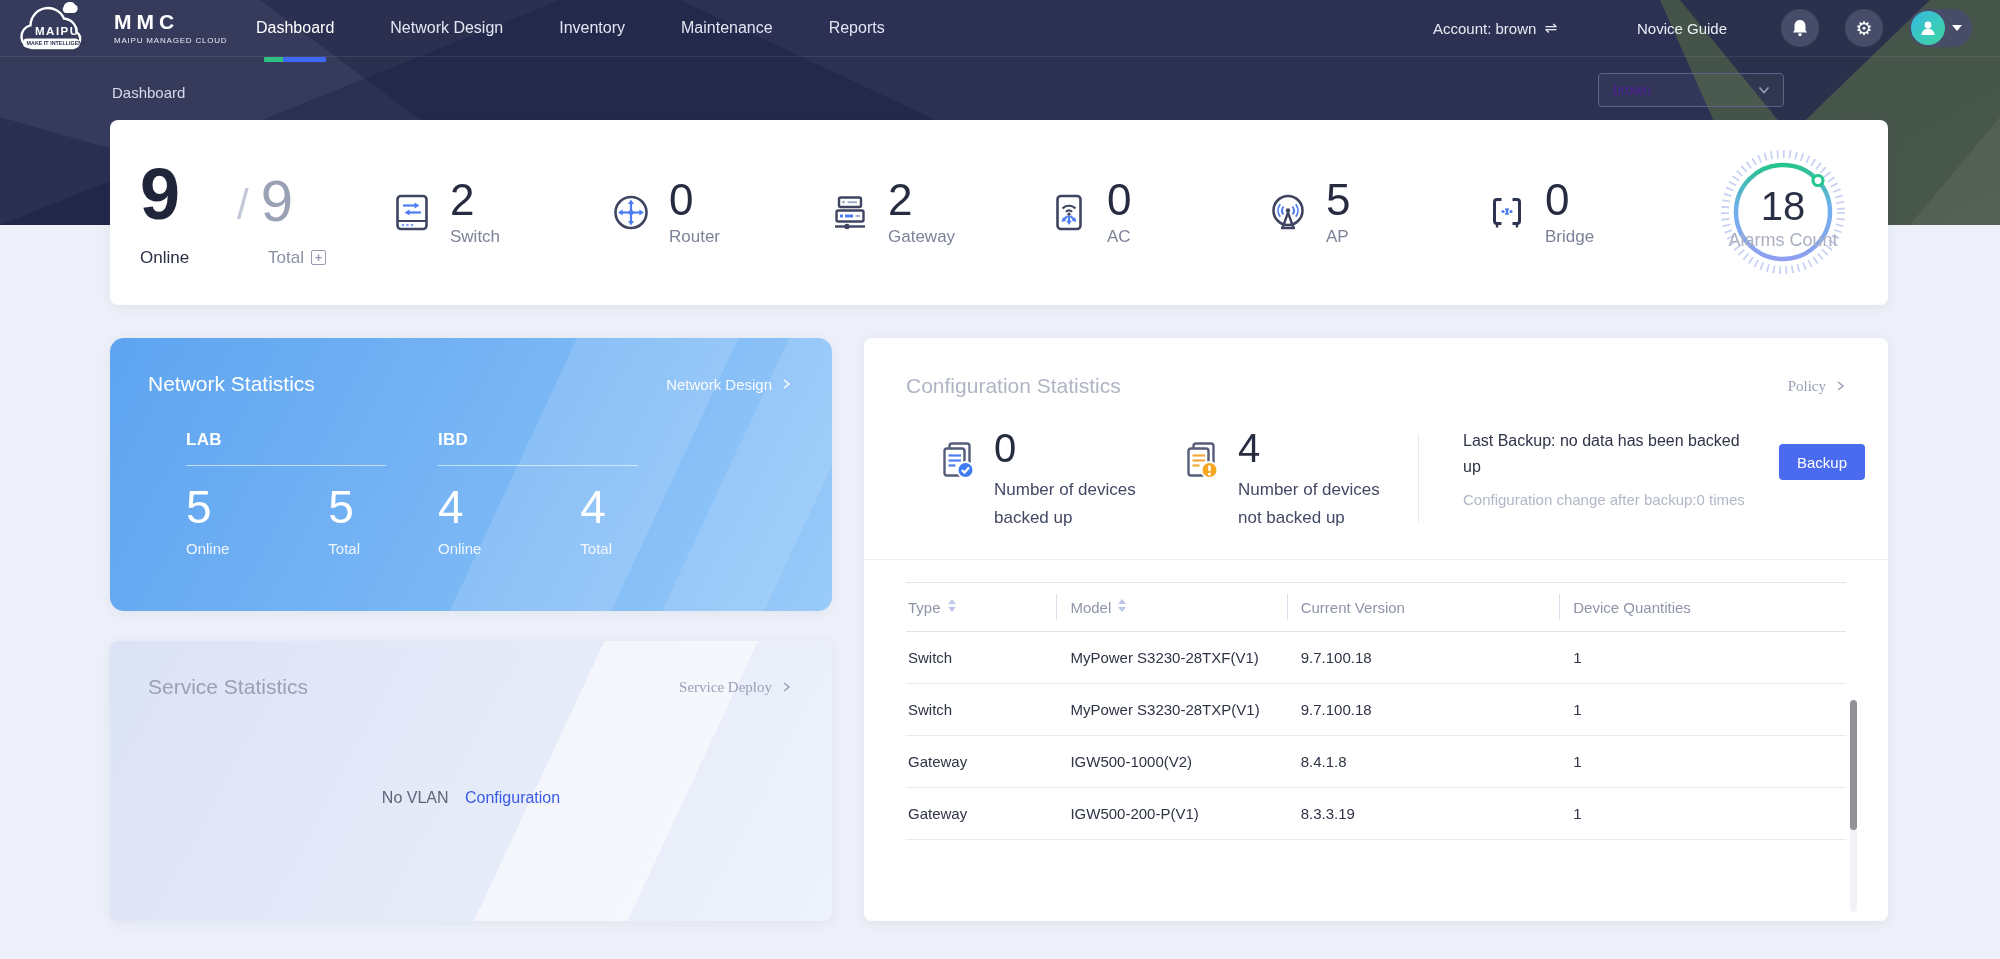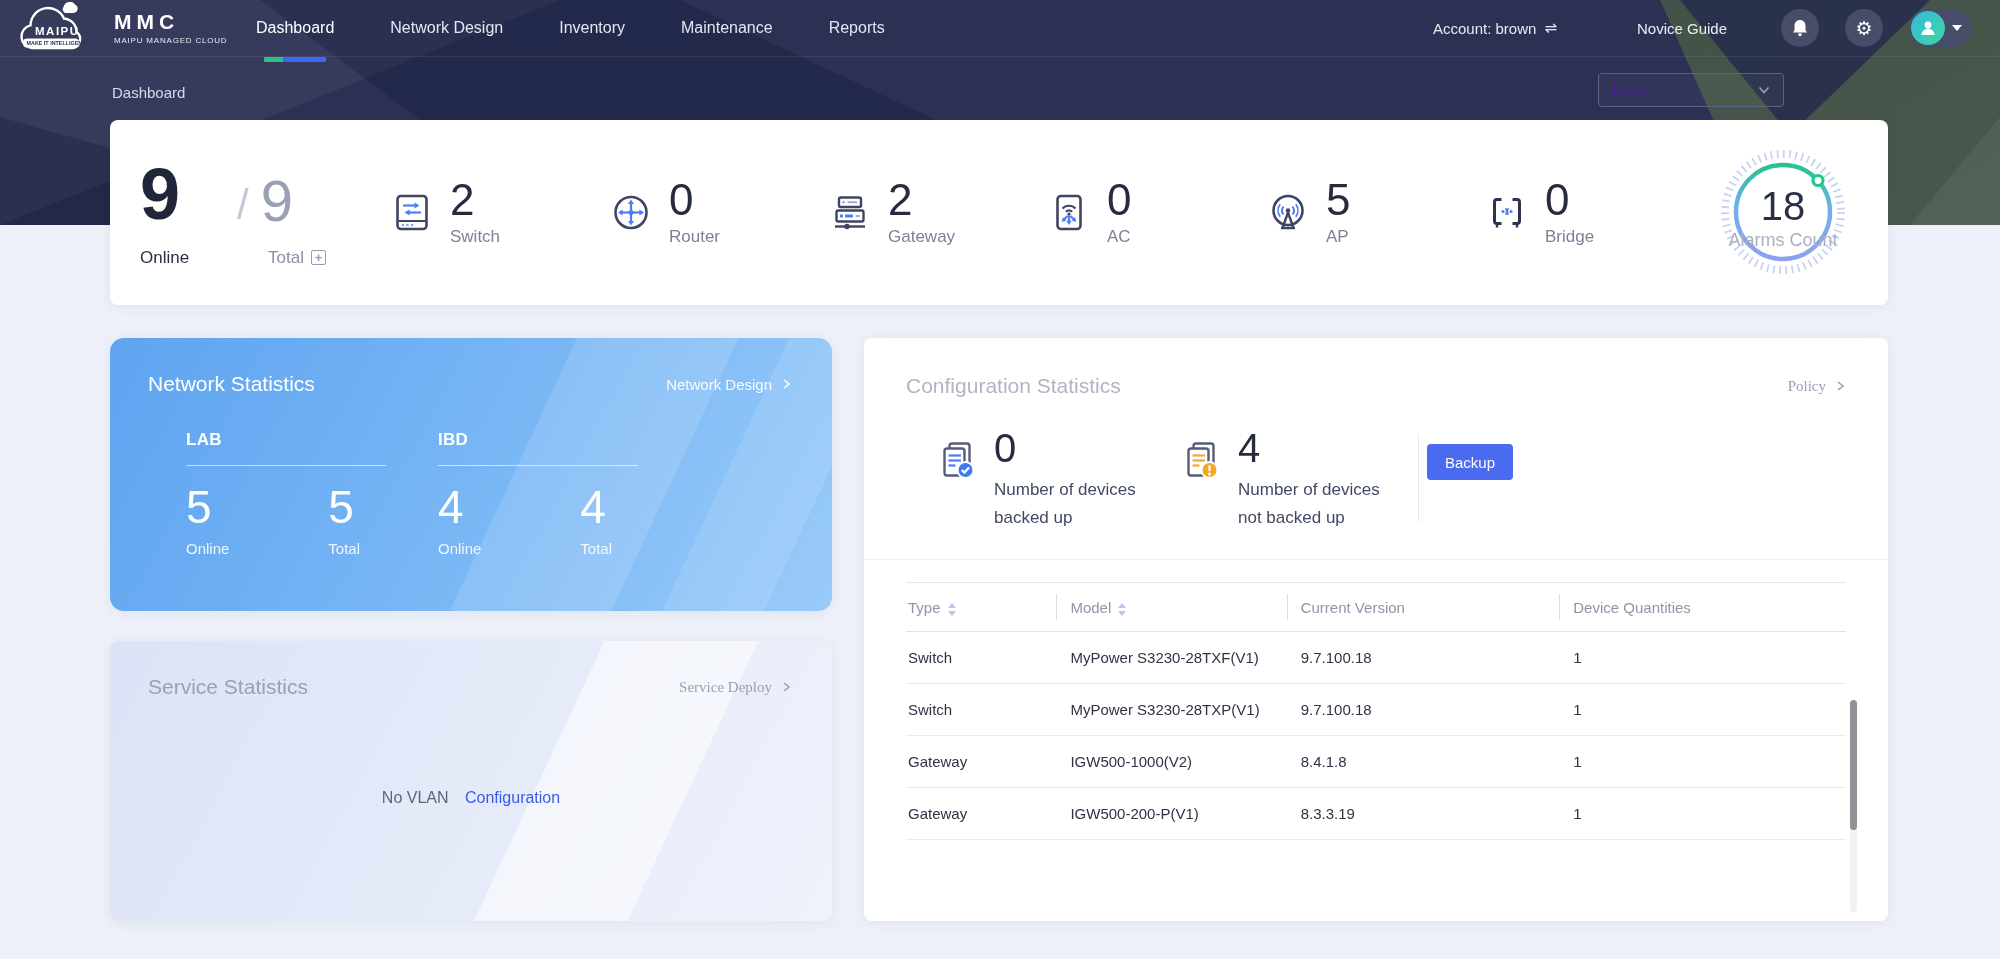--- a/index.html
+++ b/index.html
@@ -102,28 +102,28 @@
   .cfg-row { display:flex; align-items:flex-start; padding:30px 0 0 70px; }
   .cfg-stat { display:flex; }
   .cfg-stat svg { margin-top:10px; }
   .cfg-col { margin-left:14px; width:164px; }
   .cfg-num { font-size:40px; color:#262b40; line-height:1; }
   .cfg-label { font-size:17px; color:#434965; line-height:1.62; margin-top:8px; width:160px; }
   .v-divider { width:1px; height:88px; background:#e6e9f2; margin:6px 0 0 16px; }
   .bk-block { margin-left:44px; width:296px; }
   .bk-line1 { font-size:16px; color:#2f3447; line-height:1.65; }
   .bk-line2 { font-size:15px; color:#b2b7c8; line-height:1.6; margin-top:7px; }
-  .backup-btn { margin-left:8px; margin-top:16px; width:86px; height:36px; background:#4a6bef; color:#fff; font-size:15px;
+  .backup-btn { margin-left:20px; margin-top:16px; width:86px; height:36px; background:#4a6bef; color:#fff; font-size:15px;
         border:none; border-radius:4px; cursor:pointer; font-family:inherit; }
   .sec-divider { height:1px; background:#eef0f6; margin-top:28px; }
   .fw-head { padding:26px 42px 0 42px; display:flex; align-items:center; }
   .fw-table { margin:0 42px; }
   .fw-topline { height:1px; background:#e3e6ef; margin-top:22px; }
   .fw-hrow { display:grid; grid-template-columns:16% 24.5% 29% 30.5%; height:49px; align-items:center; border-bottom:1px solid #dfe3ee; }
-  .fw-th { position:relative; font-size:15px; color:#8f95a8; padding-left:2px; display:flex; align-items:flex-end; gap:7px; }
+  .fw-th { position:relative; font-size:15px; color:#8f95a8; padding-left:2px; display:flex; align-items:flex-start; gap:7px; }
   .fw-th.bordered { padding-left:14px; }
   .fw-th.bordered::before { content:""; position:absolute; left:0; top:50%; transform:translateY(-50%); width:1px; height:26px; background:#dcdfeb; }
   .sort { display:inline-flex; flex-direction:column; gap:3px; cursor:pointer; }
   .sort i { width:0; height:0; border-left:4px solid transparent; border-right:4px solid transparent; display:block; }
   .sort .up { border-bottom:5px solid #bcc5ea; }
   .sort .dn { border-top:5px solid #bcc5ea; }
   .fw-row { display:grid; grid-template-columns:16% 24.5% 29% 30.5%; height:52px; align-items:center; border-bottom:1px solid #e8ebf4; }
   .fw-td { font-size:15px; color:#2f3445; padding-left:2px; }
   .fw-td.ind { padding-left:14px; }
   .scrollbar-track { position:absolute; right:31px; top:362px; width:7px; height:212px; background:#f1f2f6; border-radius:4px; }
@@ -441,20 +441,24 @@
           <circle cx="31.5" cy="36" r="1.5" fill="#fff"></circle>
         </svg>
         <div class="cfg-col">
           <div class="cfg-num">4</div>
           <div class="cfg-label">Number of devices not backed up</div>
         </div>
       </div>
 
       <div class="v-divider"></div>
 
+      <div class="bk-block">
+        <div class="bk-line1">Last Backup: no data has been backed up</div>
+        <div class="bk-line2">Configuration change after backup:0 times</div>
+      </div>
 
       <button class="backup-btn">Backup</button>
     </div>
 
     <div class="sec-divider"></div>
 
 
     <div class="fw-table">
       <div class="fw-topline"></div>
       <div class="fw-hrow">

